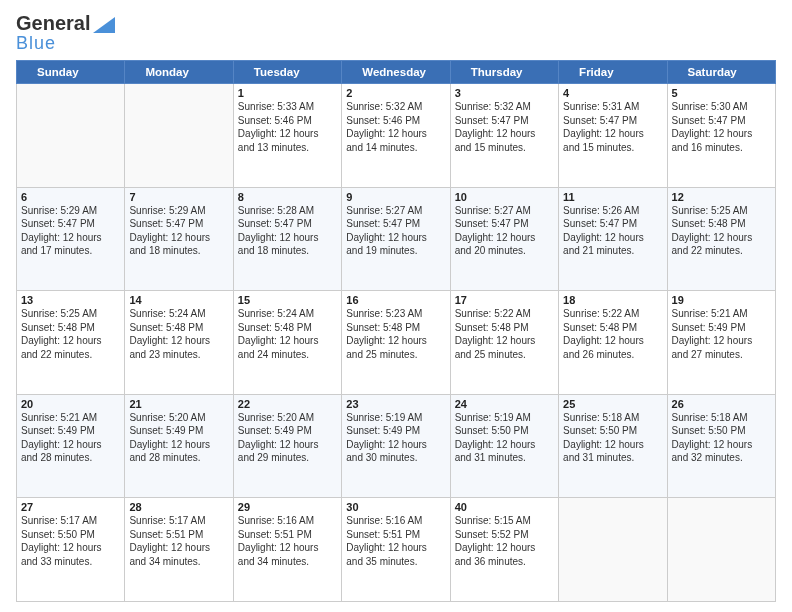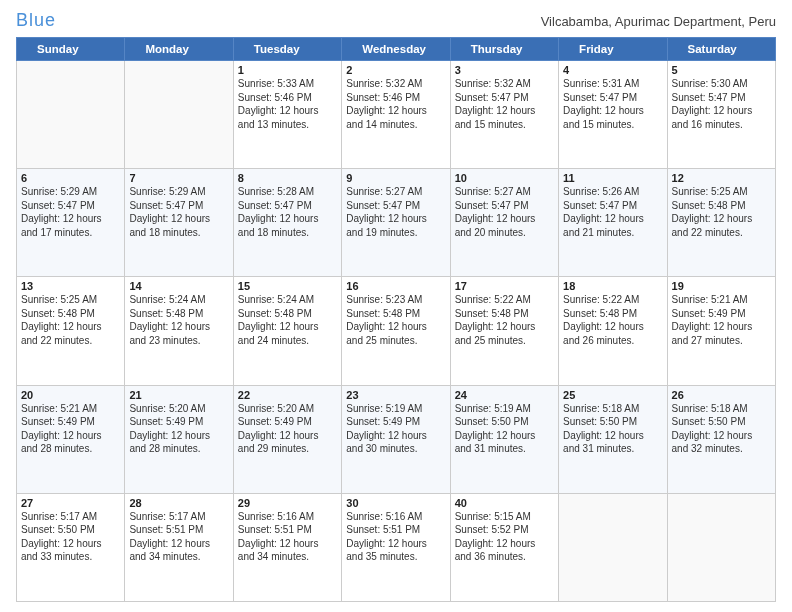--- a/index.html
+++ b/index.html
@@ -89,24 +89,29 @@
       display: flex;
       align-items: center;
     }
   </style>
 </head>
 <body>
 
 <div class="page">
   <div class="header">
     <div class="logo">
+      <div class="logo-wrap">
+        <span style="font-size:20px;font-weight:bold;color:#333;">General</span>
+        <svg width="22" height="16" viewBox="0 0 22 16" style="margin-left:3px;margin-top:2px;">
+          <polygon points="0,16 22,0 22,16" fill="#4a90d9"></polygon>
+        </svg>
+      </div>
       <span style="font-size:18px;font-weight:normal;color:#4a90d9;letter-spacing:1px;margin-top:-2px;">Blue</span>
     </div>
     <div class="title-block">
-      <div class="subtitle">Vilcabamba, Apurimac Department, Peru</div>
     </div>
   </div>
 
   <table class="calendar">
     <thead>
       <tr>
 
       <th>Sunday</th>
           <th>Monday</th>
           <th>Tuesday</th>

